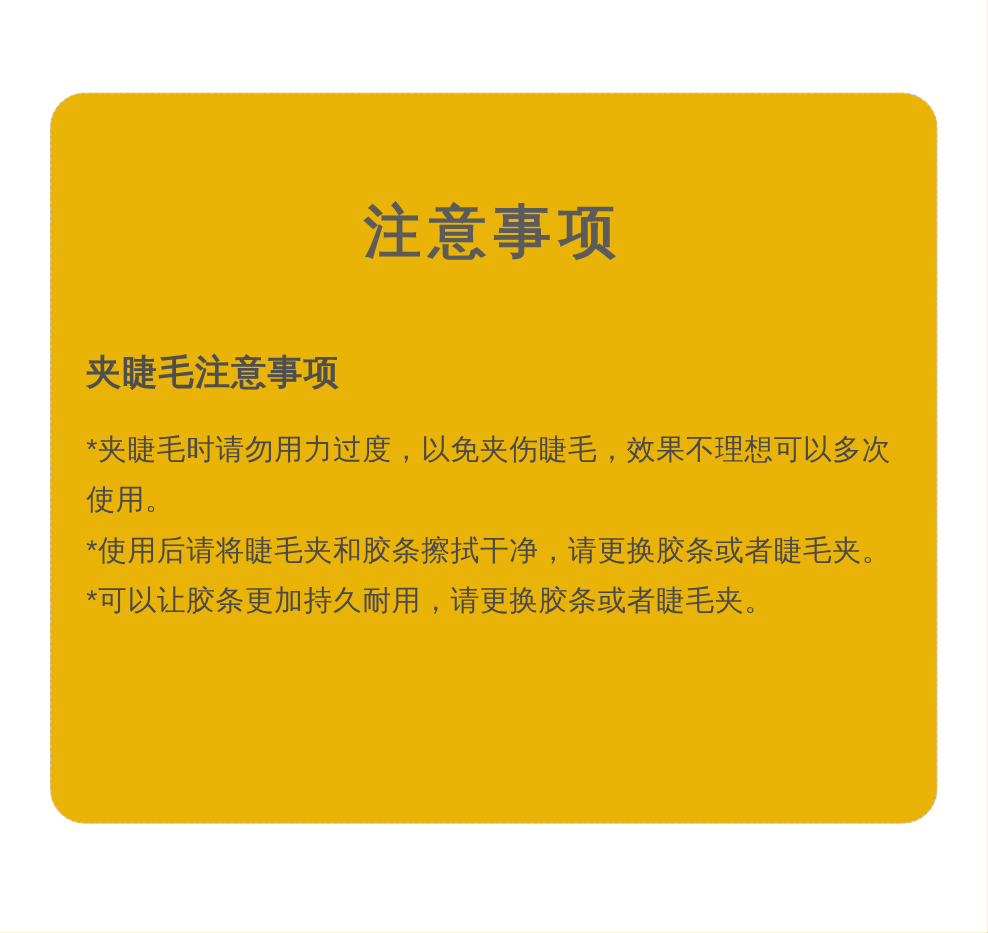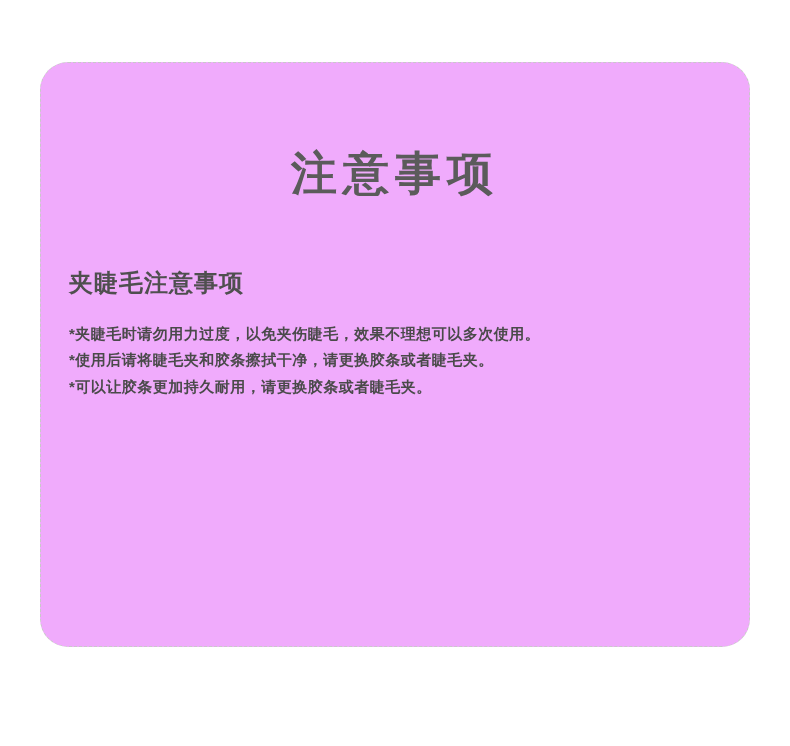--- a/index.html
+++ b/index.html
@@ -16,62 +16,61 @@
   }
   .page {
     width: 790px;
     height: 746px;
     position: relative;
     background: #ffffff;
   }
   .notice-card {
     position: absolute;
     left: 40px;
-    top: 62px;
+    top: 74px;
     width: 710px;
     height: 585px;
     box-sizing: border-box;
     border: 1px dashed #c9c9c9;
     border-radius: 28px;
-    background: #f0abfc;
+    background: #eab308;
   }
   .notice-title {
     text-align: center;
     margin-top: 80px;
     font-size: 46px;
     font-weight: bold;
     letter-spacing: 6px;
     color: #5b5b5b;
     font-family: "Liberation Sans", sans-serif;
   }
   .notice-body {
     margin-top: 62px;
     padding-left: 28px;
     padding-right: 28px;
   }
   .subheading {
-    font-size: 24px;
+    font-size: 28px;
     font-weight: bold;
     color: #4f4f4f;
     letter-spacing: 1px;
     margin-bottom: 22px;
     font-family: Liberation Serif, serif;
   }
   .bullet-list {
     list-style: none;
     margin: 0;
     padding: 0;
   }
   .bullet-list li {
-    font-size: 15px;
+    font-size: 23px;
     line-height: 1.75;
     color: #4a4a4a;
     letter-spacing: 0.5px;
     font-family: "Liberation Sans", sans-serif;
-    font-weight: bold;
   }
 </style>
 </head>
 <body>
 
 <div class="page">
   <div class="notice-card">
     <div class="notice-title">注意事项</div>
     <div class="notice-body">
       <div class="subheading">夹睫毛注意事项</div>

